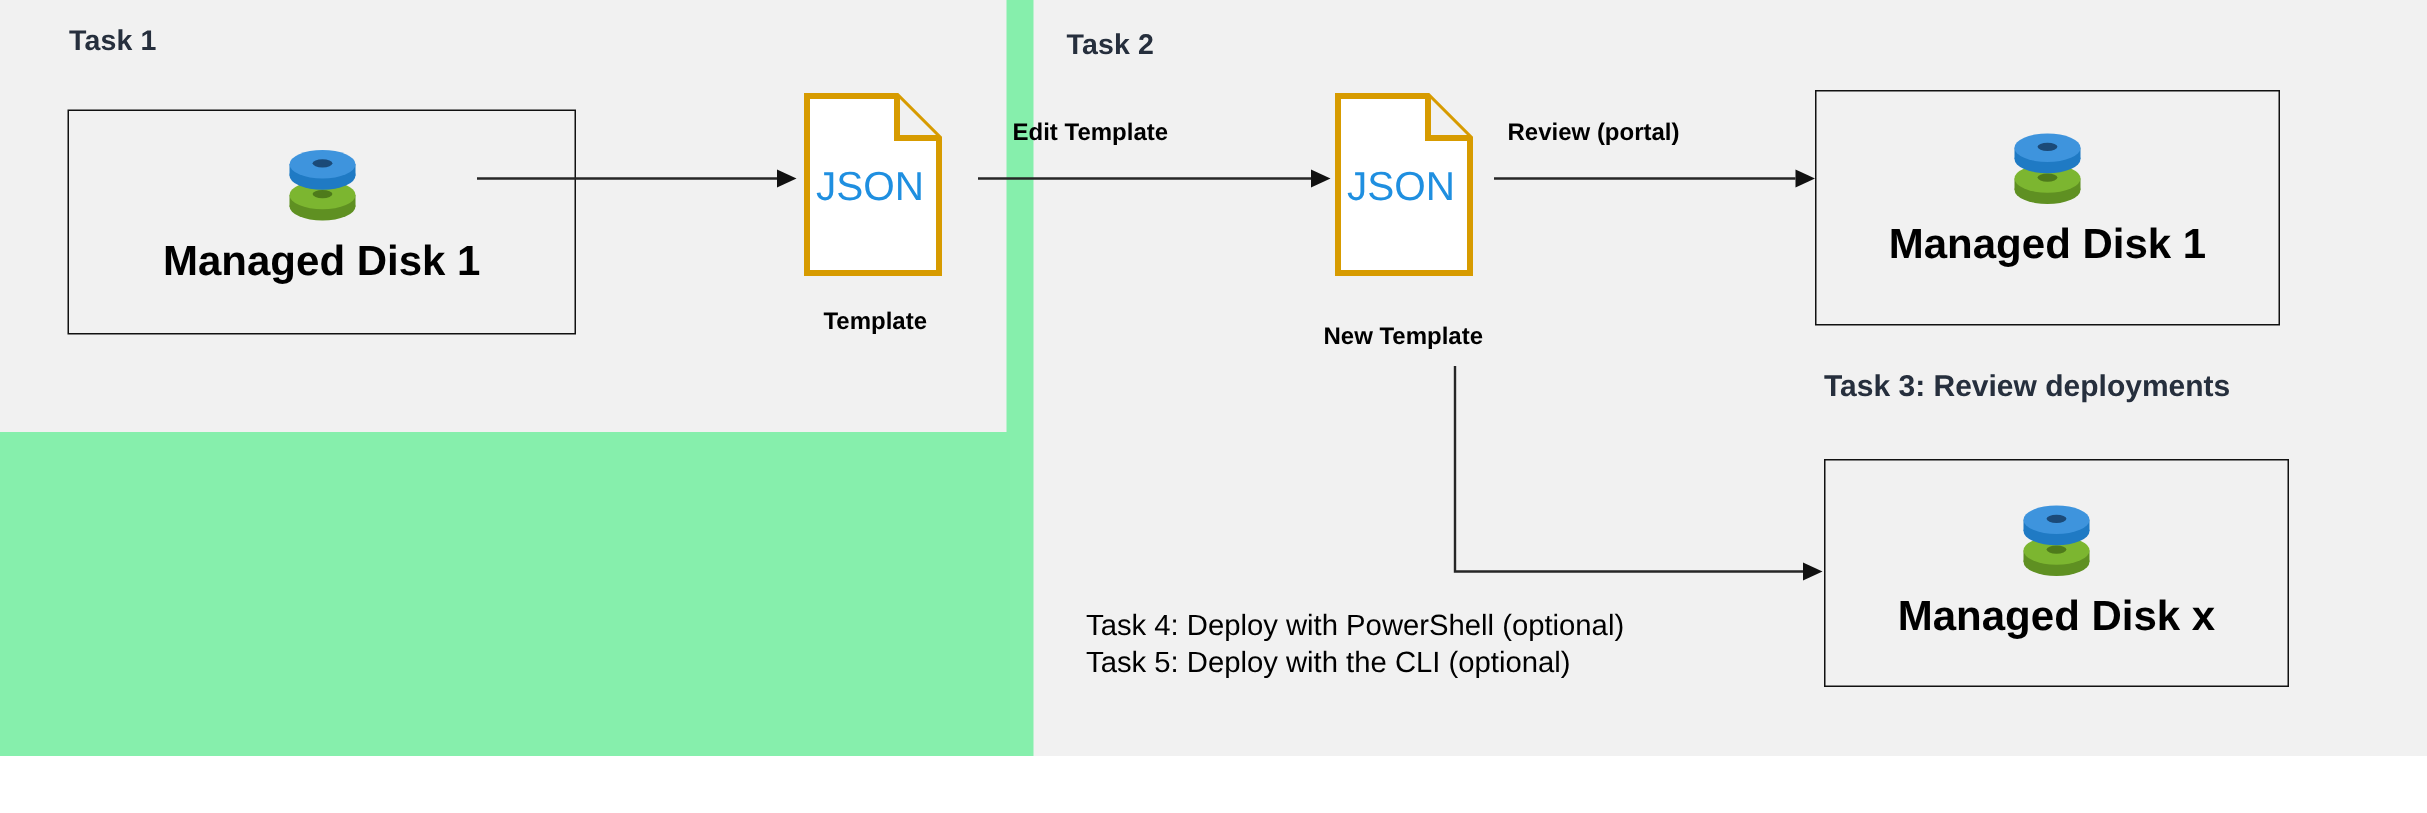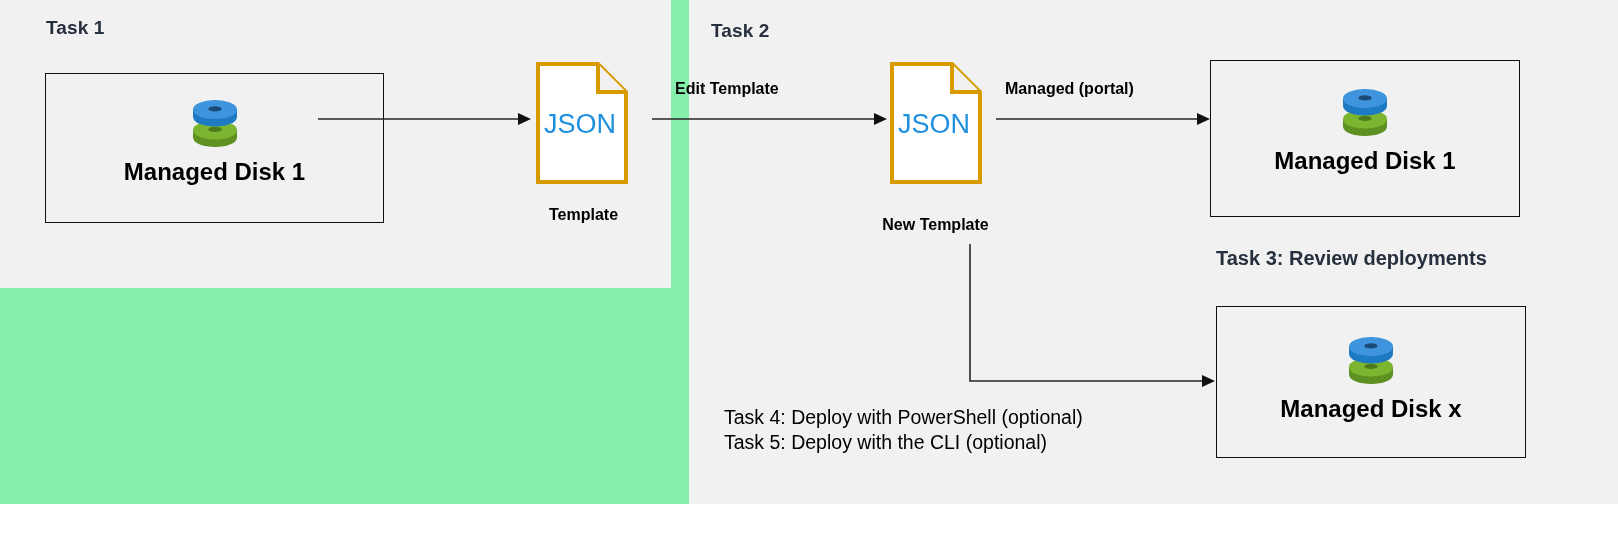--- a/index.html
+++ b/index.html
@@ -57,21 +57,21 @@
     display:flex;
     flex-direction:column;
     align-items:center;
   }
   #box-disk1-left  .res-inner{ top:22px; }
   #box-disk1-right .res-inner{ top:24px; }
   #box-diskx       .res-inner{ top:26px; }
 
   .res-label{
     margin-top:6px;
-    font-size:24px;
+    font-size:28px;
     font-weight:bold;
     color:#000000;
     white-space:nowrap;
   }
 
   
   .disk-icon{ display:block; }
 
   
   .tmpl{ position:absolute; }
@@ -168,21 +168,21 @@
 
   <div class="tmpl" id="tmpl-right">
     <svg width="92" height="122" viewBox="0 0 92 122" aria-hidden="true">
       <path d="M2,2 H62 L90,30 V120 H2 Z" fill="#ffffff" stroke="#d79b00" stroke-width="4" stroke-linejoin="miter"></path>
       <path d="M62,2 L62,30 L90,30" fill="#f1f1f1" stroke="#d79b00" stroke-width="4" stroke-linejoin="miter"></path>
       <text x="44" y="71" text-anchor="middle" font-family="Liberation Sans, sans-serif" font-size="27" fill="#1f8fe0">JSON</text>
     </svg>
   </div>
   <div class="tmpl-label" id="tmpl-right-label">New Template</div>
 
-  <div class="arrow-caption" id="cap-deploy">Managed (portal)</div>
+  <div class="arrow-caption" id="cap-deploy">Review (portal)</div>
   <svg class="conn" style="left:996px; top:104px;" width="224" height="32">
     <line x1="0" y1="15" x2="201" y2="15" stroke="#262626" stroke-width="1.6"></line>
     <polygon points="201,9 214,15 201,21" fill="#111111"></polygon>
   </svg>
 
   <div class="res-box" id="box-disk1-right">
     <div class="res-inner">
       <span>
         <svg class="disk-icon" width="60" height="56" viewBox="0 0 60 56" aria-hidden="true">
           <ellipse cx="30" cy="41.5" rx="22" ry="9.5" fill="#5f9022"></ellipse>

